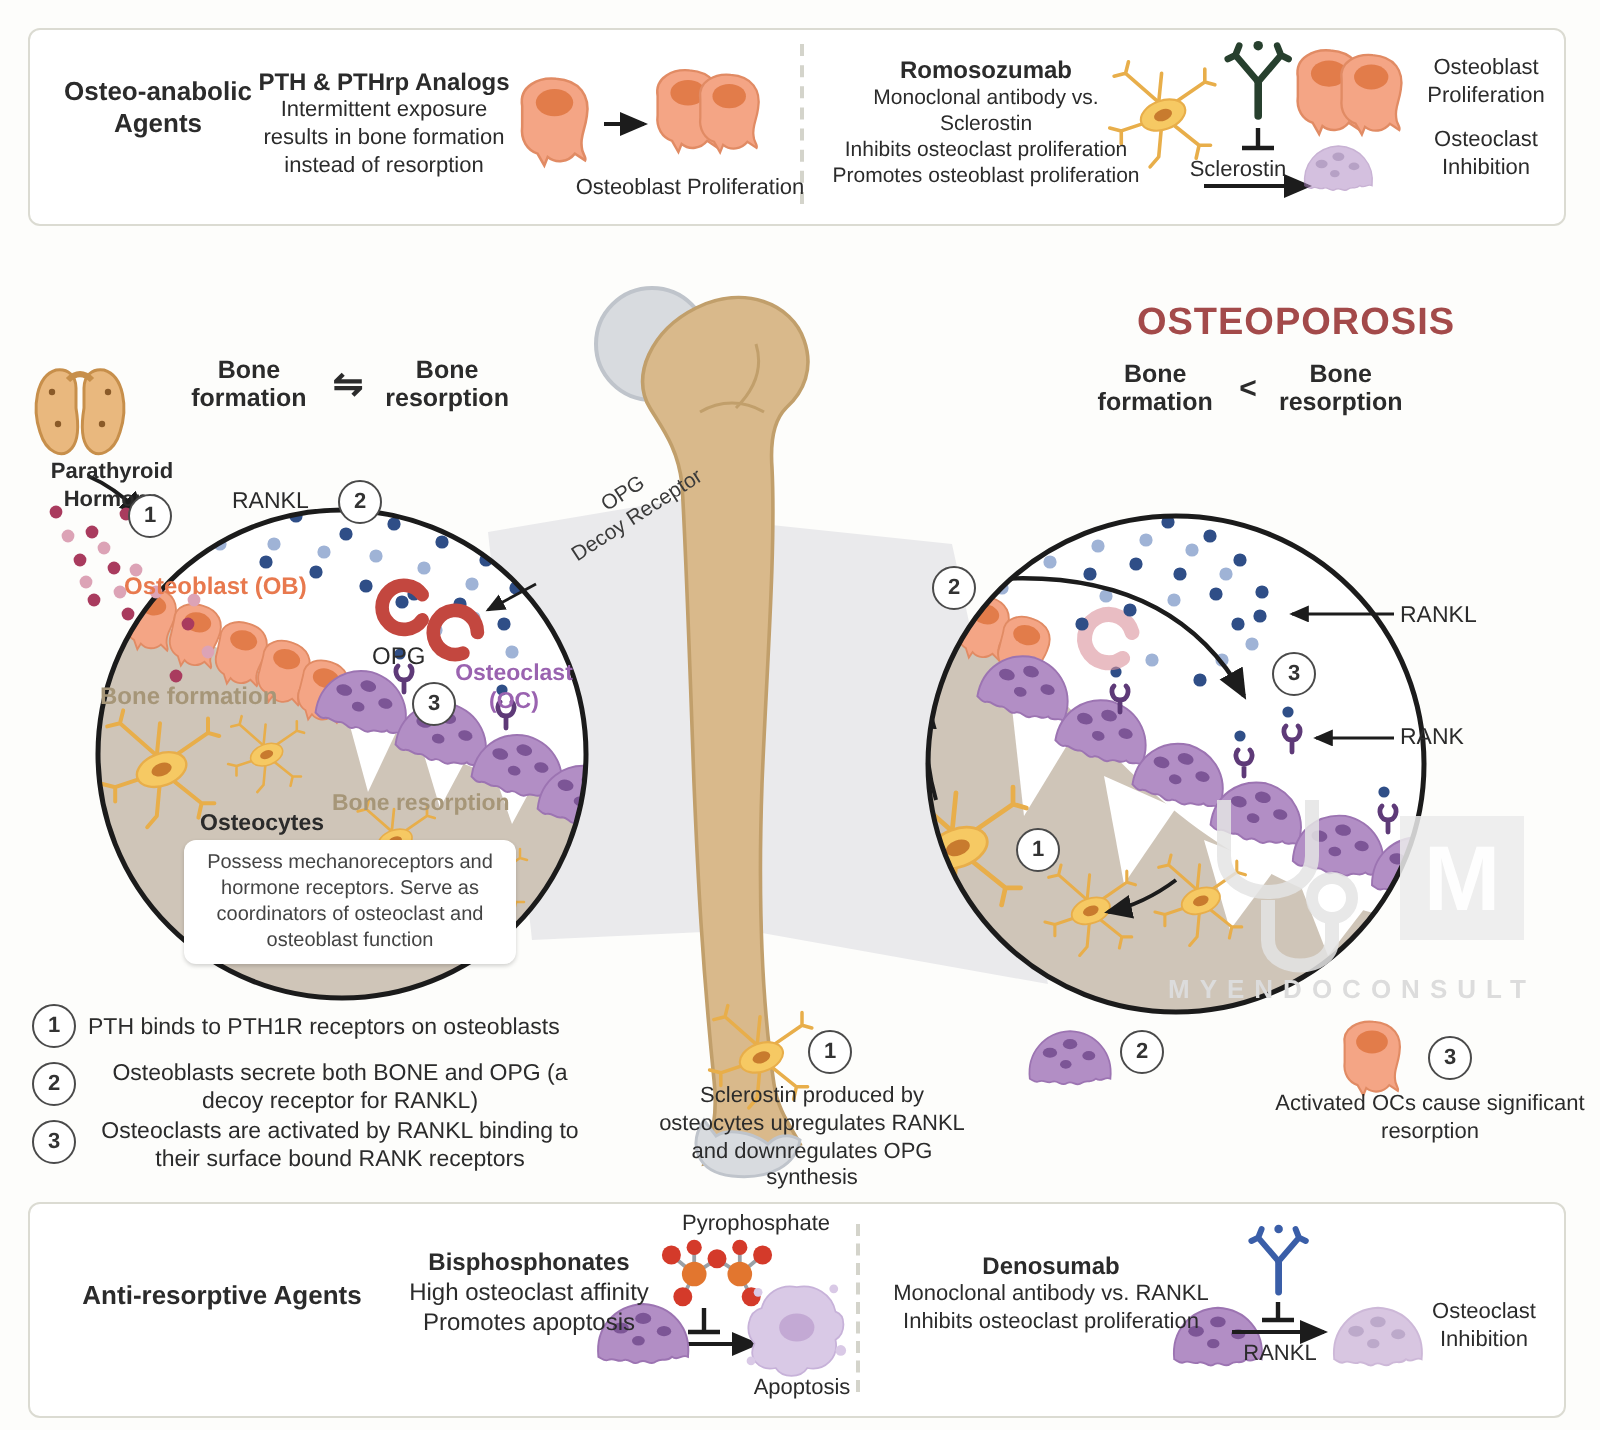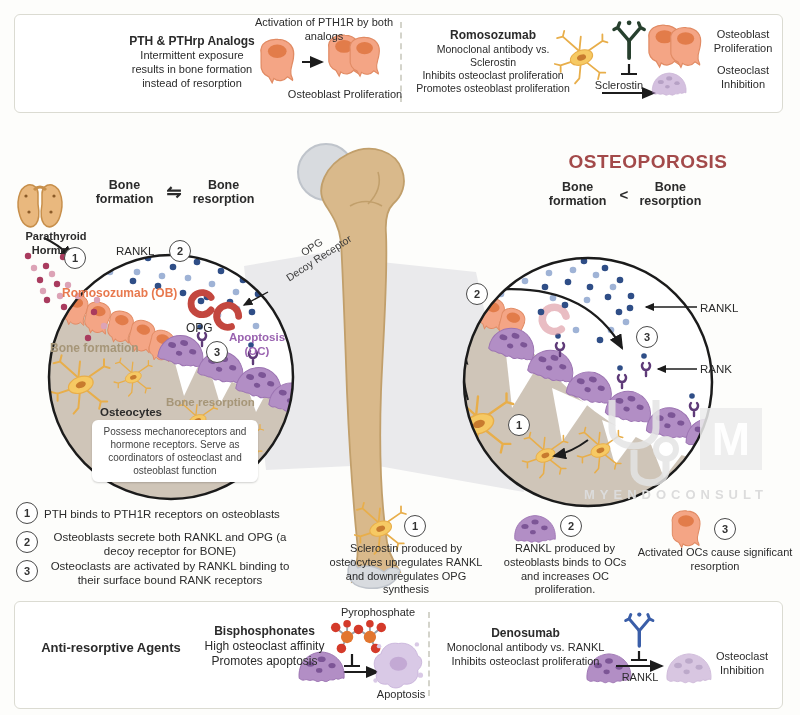--- a/index.html
+++ b/index.html
@@ -328,23 +328,23 @@
     <path d="M639,651 L639,660 M631,660 L647,660" stroke="#1c1c1c" stroke-width="2.2"></path>
     <path d="M616,666 L662,666" stroke="#1c1c1c" stroke-width="2" marker-end="url(#ah)"></path>
     <g opacity=".5">
         <use href="#oc" transform="translate(664,650) scale(.78)"></use>
       </g>
   </svg>
 
   <div class="wm" style="left:700px;top:408px;width:62px;height:62px;background:#ECECEC;opacity:.85;display:flex;align-items:center;justify-content:center;font-weight:bold;font-size:46px;color:#fff">M</div>
   <div class="wm b" style="left:584px;top:487px;width:210px;font-size:13px;letter-spacing:5px;color:#DCDCDC">MYENDOCONSULT</div>
 
+  <div class="lbl b c" style="left:24px;top:38px;width:110px;font-size:13px">Osteo-anabolic Agents</div>
   <div class="lbl b c" style="left:126px;top:34px;width:132px;font-size:12px">PTH &amp; PTHrp Analogs</div>
   <div class="lbl c" style="left:126px;top:49px;width:132px;font-size:11px">Intermittent exposure results in bone formation instead of resorption</div>
-  <div class="lbl c" style="left:250px;top:16px;width:148px;font-size:11px">Activation of PTH1R by both analogs</div>
   <div class="lbl c" style="left:280px;top:88px;width:130px;font-size:11px">Osteoblast Proliferation</div>
   <div class="lbl b c" style="left:404px;top:28px;width:178px;font-size:12px">Romosozumab</div>
   <div class="lbl c pre" style="left:404px;top:43px;width:178px;font-size:10.5px">Monoclonal antibody vs.
 Sclerostin
 Inhibits osteoclast proliferation
 Promotes osteoblast proliferation</div>
   <div class="lbl c" style="left:588px;top:79px;width:62px;font-size:11px">Sclerostin</div>
   <div class="lbl c pre" style="left:704px;top:28px;width:78px;font-size:11px">Osteoblast
 Proliferation</div>
   <div class="lbl c pre" style="left:704px;top:64px;width:78px;font-size:11px">Osteoclast
@@ -352,54 +352,53 @@
 
   <div class="balance" style="left:84px;top:178px;width:180px">
     <span class="side">Bone formation</span>
     <span class="op">⇋</span>
     <span class="side">Bone resorption</span>
   </div>
   <div class="lbl b c" style="left:0px;top:230px;width:112px;font-size:11px">Parathyroid Hormone</div>
   <div class="marker" style="left:64px;top:247px">1</div>
   <div class="lbl" style="left:116px;top:244px;font-size:11.5px">RANKL</div>
   <div class="marker" style="left:169px;top:240px">2</div>
-  <div class="lbl b" style="left:62px;top:286px;font-size:12px;color:#E8794E">Romosozumab (OB)</div>
+  <div class="lbl b" style="left:62px;top:286px;font-size:12px;color:#E8794E">Osteoblast (OB)</div>
   <div class="lbl" style="left:186px;top:321px;font-size:12px">OPG</div>
   <div class="lbl c pre rot" style="left:268px;top:268px;width:96px;font-size:10.5px;color:#3a3a3a">OPG
 Decoy Receptor</div>
   <div class="lbl b" style="left:50px;top:341px;font-size:12px;color:#A69678">Bone formation</div>
   <div class="marker" style="left:206px;top:341px">3</div>
-  <div class="lbl b c" style="left:226px;top:330px;width:62px;font-size:11.5px;color:#9A63B0">Apoptosis (OC)</div>
+  <div class="lbl b c" style="left:226px;top:330px;width:62px;font-size:11.5px;color:#9A63B0">Osteoclast (OC)</div>
   <div class="lbl b" style="left:166px;top:395px;font-size:11.5px;color:#A69678">Bone resorption</div>
   <div class="lbl b" style="left:100px;top:405px;font-size:11.5px">Osteocytes</div>
   <div class="note" style="left:92px;top:420px;width:154px">Possess mechanoreceptors and hormone receptors. Serve as coordinators of osteoclast and osteoblast function</div>
 
   <div class="marker" style="left:16px;top:502px">1</div>
   <div class="lbl" style="left:44px;top:507px;width:254px;font-size:11.5px">PTH binds to PTH1R receptors on osteoblasts</div>
   <div class="marker" style="left:16px;top:531px">2</div>
-  <div class="lbl c" style="left:44px;top:530px;width:252px;font-size:11.5px">Osteoblasts secrete both RANKL and OPG (a decoy receptor for BONE)</div>
+  <div class="lbl c" style="left:44px;top:530px;width:252px;font-size:11.5px">Osteoblasts secrete both BONE and OPG (a decoy receptor for RANKL)</div>
   <div class="marker" style="left:16px;top:560px">3</div>
   <div class="lbl b c" style="left:538px;top:150px;width:220px;font-size:19px;letter-spacing:.5px;color:#A34A4A">OSTEOPOROSIS</div>
 
   <div class="lbl c" style="left:40px;top:559px;width:260px;font-size:11.5px">Osteoclasts are activated by RANKL binding to their surface bound RANK receptors</div>
   <div class="balance" style="left:524px;top:180px;width:200px">
     <span class="side">Bone formation</span>
     <span class="op" style="font-size:15px">&lt;</span>
     <span class="side">Bone resorption</span>
   </div>
   <div class="marker" style="left:466px;top:283px">2</div>
   <div class="marker" style="left:636px;top:326px">3</div>
   <div class="marker" style="left:508px;top:414px">1</div>
   <div class="lbl" style="left:700px;top:301px;font-size:11.5px">RANKL</div>
   <div class="lbl" style="left:700px;top:362px;font-size:11.5px">RANK</div>
 
   <div class="marker" style="left:404px;top:515px">1</div>
   <div class="lbl c" style="left:328px;top:542px;width:156px;font-size:11px">Sclerostin produced by osteocytes upregulates RANKL and downregulates OPG synthesis</div>
   <div class="marker" style="left:560px;top:515px">2</div>
-  <div class="lbl c" style="left:496px;top:542px;width:138px;font-size:11px">RANKL produced by osteoblasts binds to OCs and increases OC proliferation.</div>
   <div class="marker" style="left:714px;top:518px">3</div>
   <div class="lbl c" style="left:630px;top:546px;width:170px;font-size:11px">Activated OCs cause significant resorption</div>
 
   <div class="lbl b c" style="left:26px;top:640px;width:170px;font-size:13px">Anti-resorptive Agents</div>
   <div class="lbl b c" style="left:192px;top:624px;width:145px;font-size:12px">Bisphosphonates</div>
   <div class="lbl c pre" style="left:192px;top:639px;width:145px;font-size:12px">High osteoclast affinity
 Promotes apoptosis</div>
   <div class="lbl c" style="left:328px;top:606px;width:100px;font-size:11px">Pyrophosphate</div>
   <div class="lbl c" style="left:366px;top:688px;width:70px;font-size:11px">Apoptosis</div>
   <div class="lbl b c" style="left:438px;top:626px;width:175px;font-size:12px">Denosumab</div>

